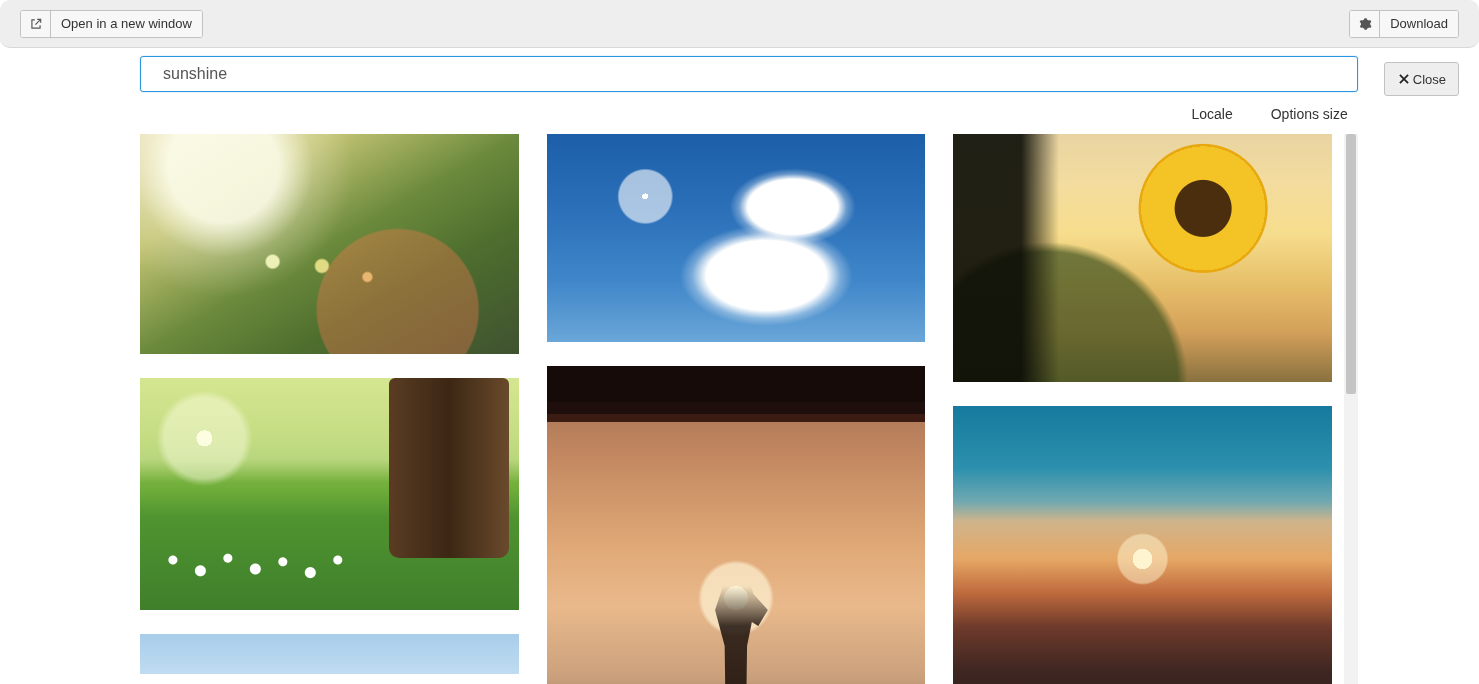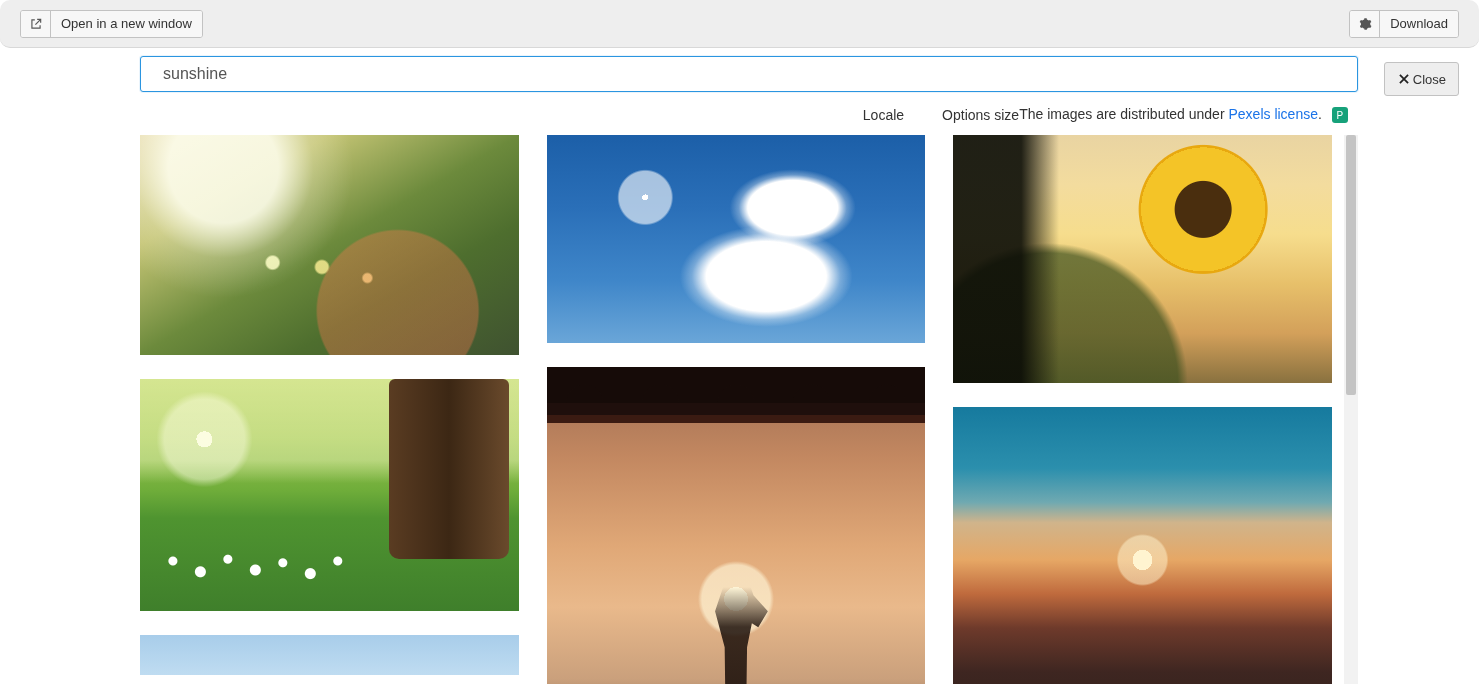--- a/index.html
+++ b/index.html
@@ -274,24 +274,20 @@
 
   <div class="content">
 
     <input class="search-box" type="text" value="sunshine" style="">
 
     <div class="filters-row">
       <div class="filters-left">
         <span class="filter-item">Locale</span>
         <span class="filter-item">Options size</span>
       </div>
-      <div class="license-text">
-        <span>The images are distributed under </span><a href="#" class="license-link">Pexels license</a><span>.</span>
-        <span class="badge">P</span>
-      </div>
     </div>
 
     <div class="results-wrap">
       <div class="gallery">
 
         <div class="col">
           <div class="thumb img-flowers-bokeh" aria-label="yellow-flowers-bokeh-sunlight"></div>
           <div class="thumb img-grass-tree" aria-label="sun-through-tree-green-meadow-white-flowers"></div>
           <div class="thumb img-sky-strip" aria-label="blue-sky-strip"></div>
         </div>

